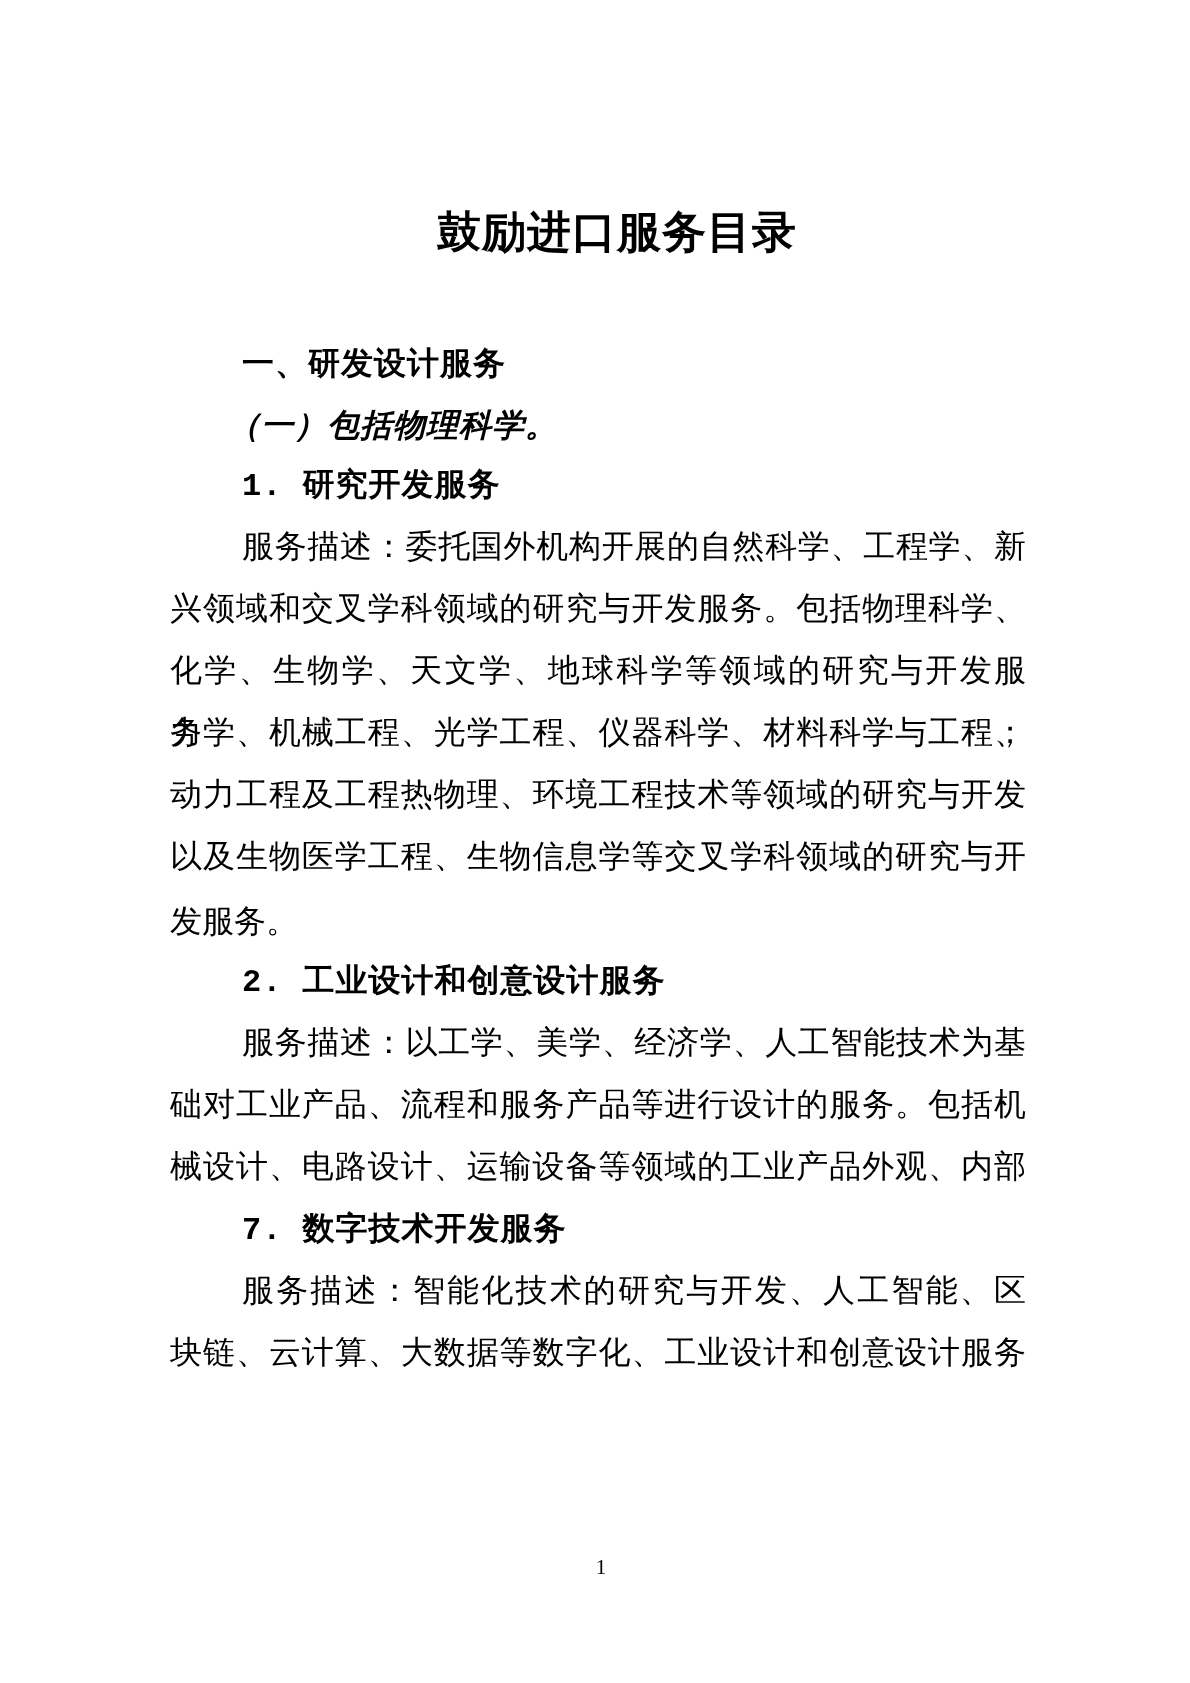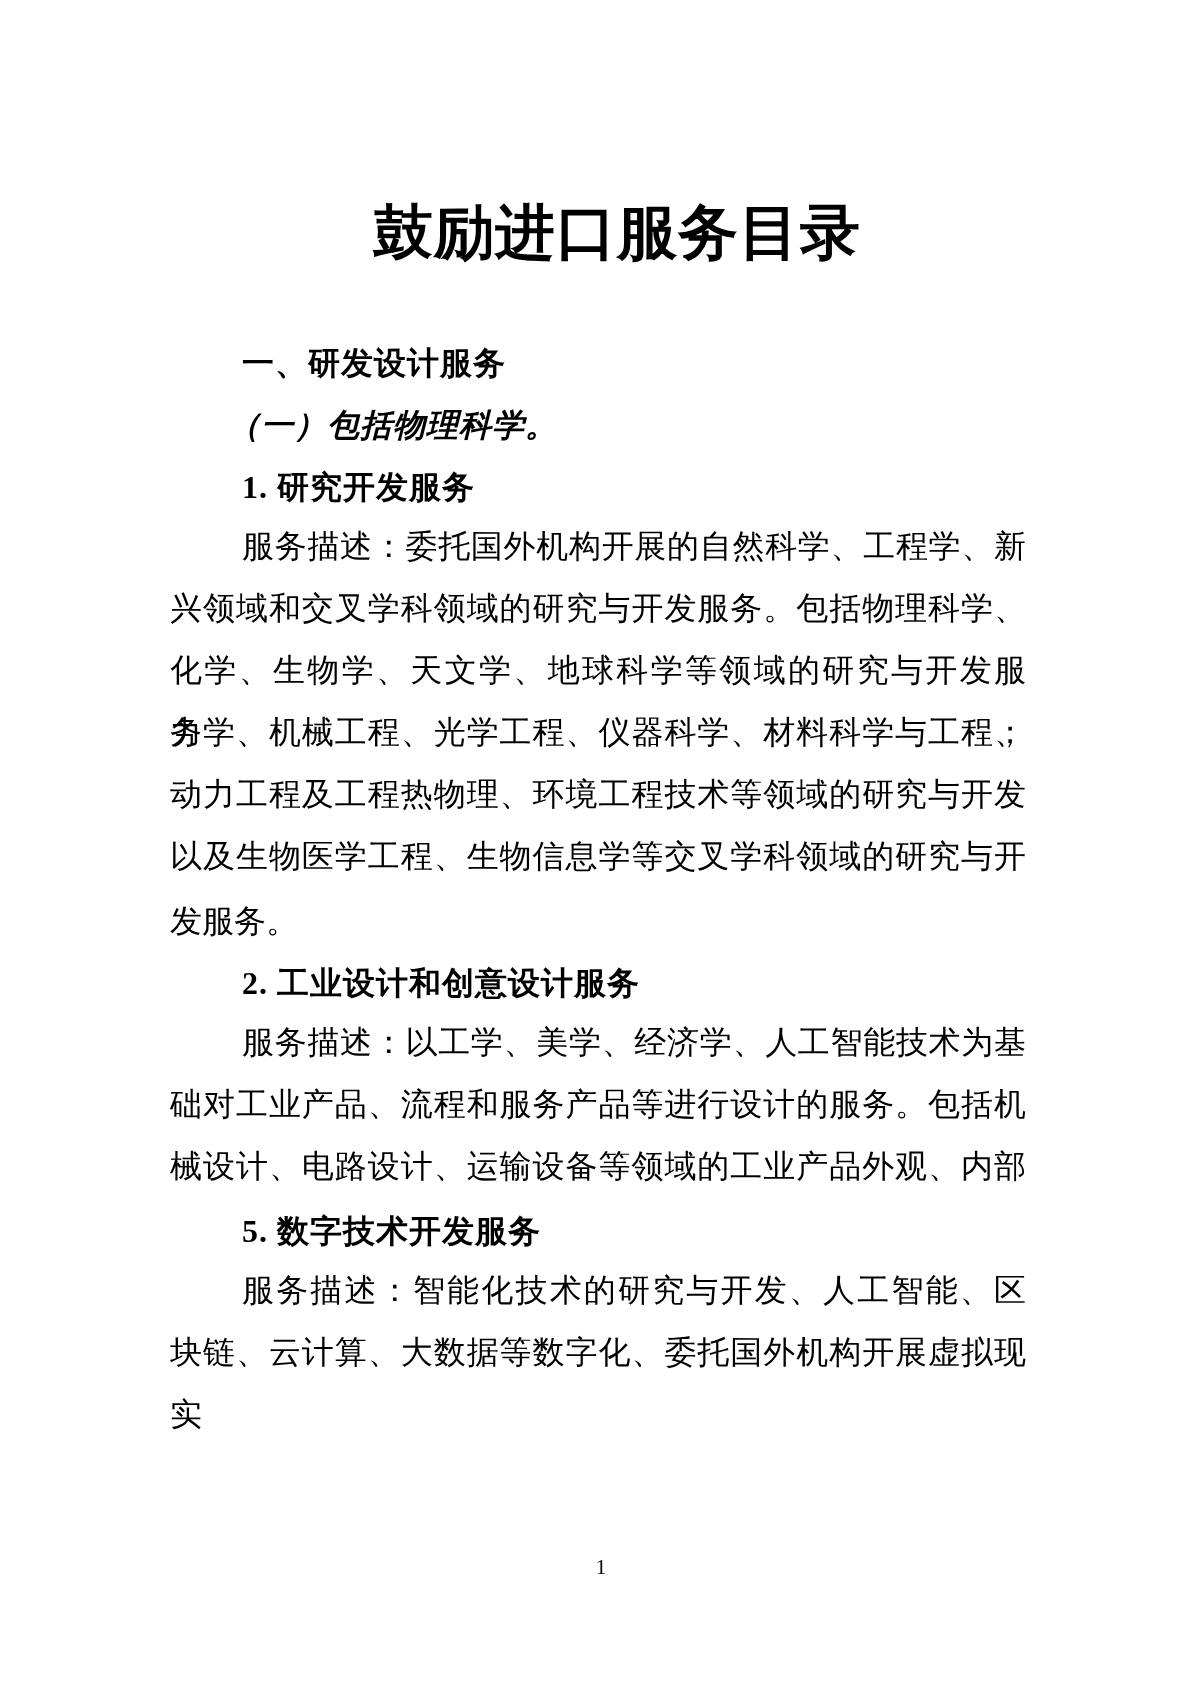--- a/index.html
+++ b/index.html
@@ -14,21 +14,21 @@
     overflow: hidden;
     margin: 0 auto;
   }
   .doc-title {
     position: absolute;
     top: 205px;
     left: 0;
     width: 100%;
     text-align: center;
     padding-left: 44px; 
-    font-size: 60px;
+    font-size: 44px;
     line-height: 56px;
     font-weight: 700;
     letter-spacing: 1px;
     font-family: "Liberation Serif", "DejaVu Serif", serif;
   }
   .content {
     position: absolute;
     top: 332px;
     left: 170px;
     width: 856px;
@@ -56,20 +56,21 @@
     font-family: "Liberation Serif", "DejaVu Serif", serif;
     font-weight: 700;
     font-style: italic; 
     text-indent: 58px;
     letter-spacing: 1px;
   }
   .h3 {
     font-weight: 700;
     text-indent: 72px;
     letter-spacing: 1px;
+    font-family: Liberation Mono, monospace;
   }
   .page-number {
     position: absolute;
     top: 1552px;
     left: 0;
     width: 100%;
     text-align: center;
     padding-left: 12px;
     font-size: 21px;
     line-height: 30px;
@@ -97,22 +98,22 @@
     <div class="line just">动力工程及工程热物理、环境工程技术等领域的研究与开发</div>
     <div class="line just">以及生物医学工程、生物信息学等交叉学科领域的研究与开</div>
     <div class="line">发服务。</div>
 
     <div class="line h3">2. 工业设计和创意设计服务</div>
 
     <div class="line first just">服务描述：以工学、美学、经济学、人工智能技术为基</div>
     <div class="line just">础对工业产品、流程和服务产品等进行设计的服务。包括机</div>
     <div class="line just">械设计、电路设计、运输设备等领域的工业产品外观、内部</div>
 
-    <div class="line h3">5. 数字技术开发服务</div>
+    <div class="line h3">7. 数字技术开发服务</div>
 
     <div class="line first just">服务描述：智能化技术的研究与开发、人工智能、区</div>
-    <div class="line just">块链、云计算、大数据等数字化、委托国外机构开展虚拟现实</div>
+    <div class="line just">块链、云计算、大数据等数字化、工业设计和创意设计服务</div>
 
   </div>
 
   <div class="page-number">1</div>
 
 </div>
 
 </body></html>

